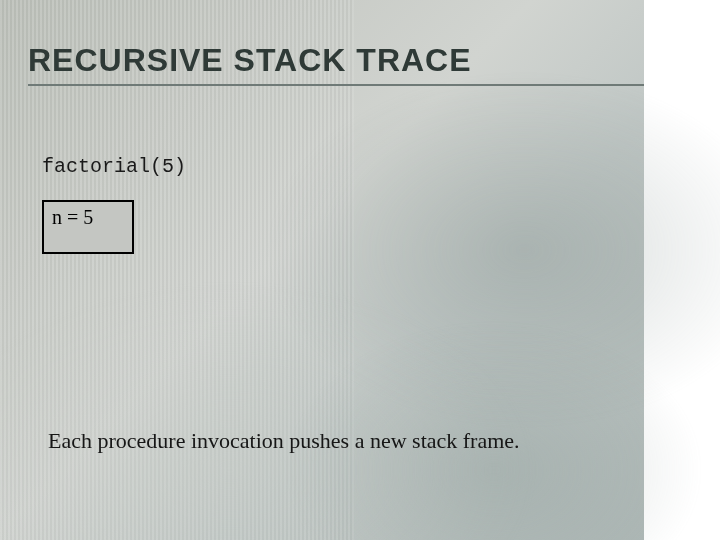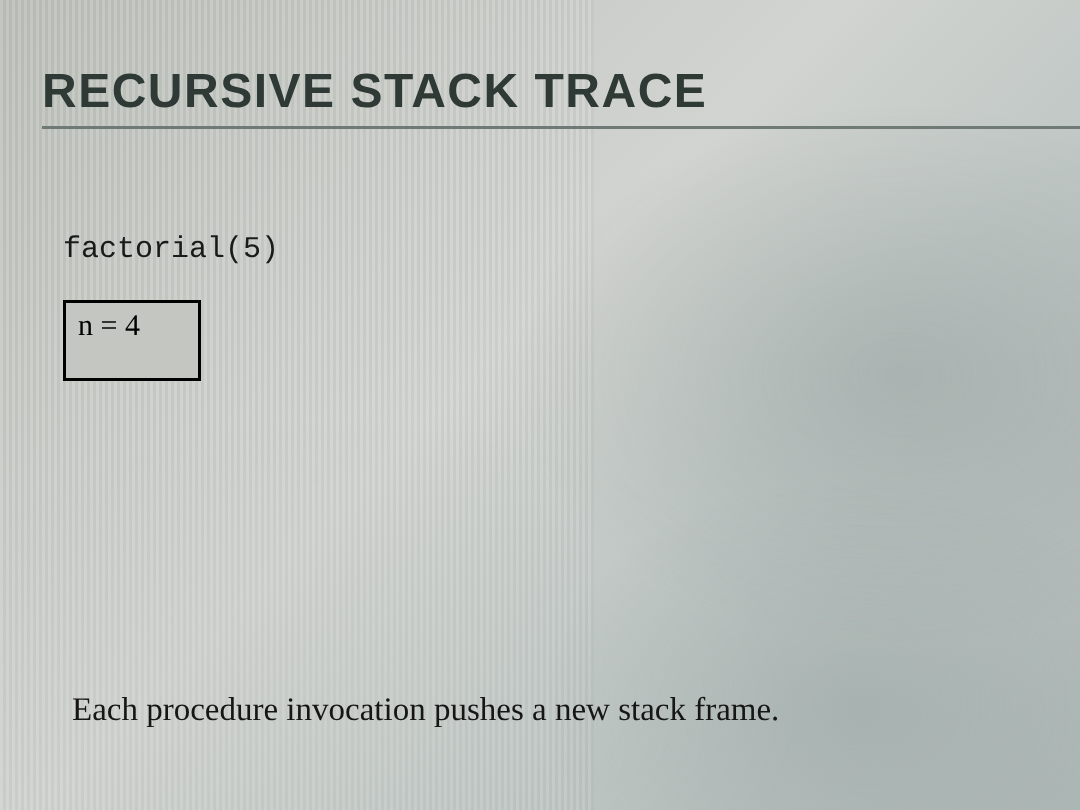--- a/index.html
+++ b/index.html
@@ -5,21 +5,21 @@
   html, body {
     margin: 0;
     padding: 0;
     width: 720px;
     height: 540px;
     overflow: hidden;
     font-family: 'Times New Roman', Times, serif;
   }
   .slide {
     position: relative;
-    width: 720px;
+    width: 644px;
     height: 540px;
     background: linear-gradient(135deg,
        #bcc0b9 0%,
        #c8cbc6 25%,
        #d1d4d0 45%,
        #c0c7c5 65%,
        #aeb8b6 100%);
   }
   
   .slide::before {
@@ -99,37 +99,37 @@
   .frame-text {
     font-family: 'Times New Roman', Times, serif;
     font-size: 20px;
     color: #000;
     white-space: nowrap;
   }
 
   .caption {
     position: absolute;
     left: 48px;
-    top: 460px;
+    top: 428px;
     font-family: 'Times New Roman', Times, serif;
     font-size: 22px;
     color: #161616;
   }
 </style>
 </head>
 <body>
 
 <div class="slide">
   <div class="blob1"></div>
   <div class="blob2"></div>
   <div class="blob3"></div>
 
   <div class="title">RECURSIVE STACK TRACE</div>
   <div class="title-rule"></div>
 
   <div class="call">factorial(5)</div>
 
   <div class="frame">
-    <span class="frame-text">n = 4</span>
+    <span class="frame-text">n = 5</span>
   </div>
 
   <div class="caption">Each procedure invocation pushes a new stack frame.</div>
 </div>
 
 </body></html>

